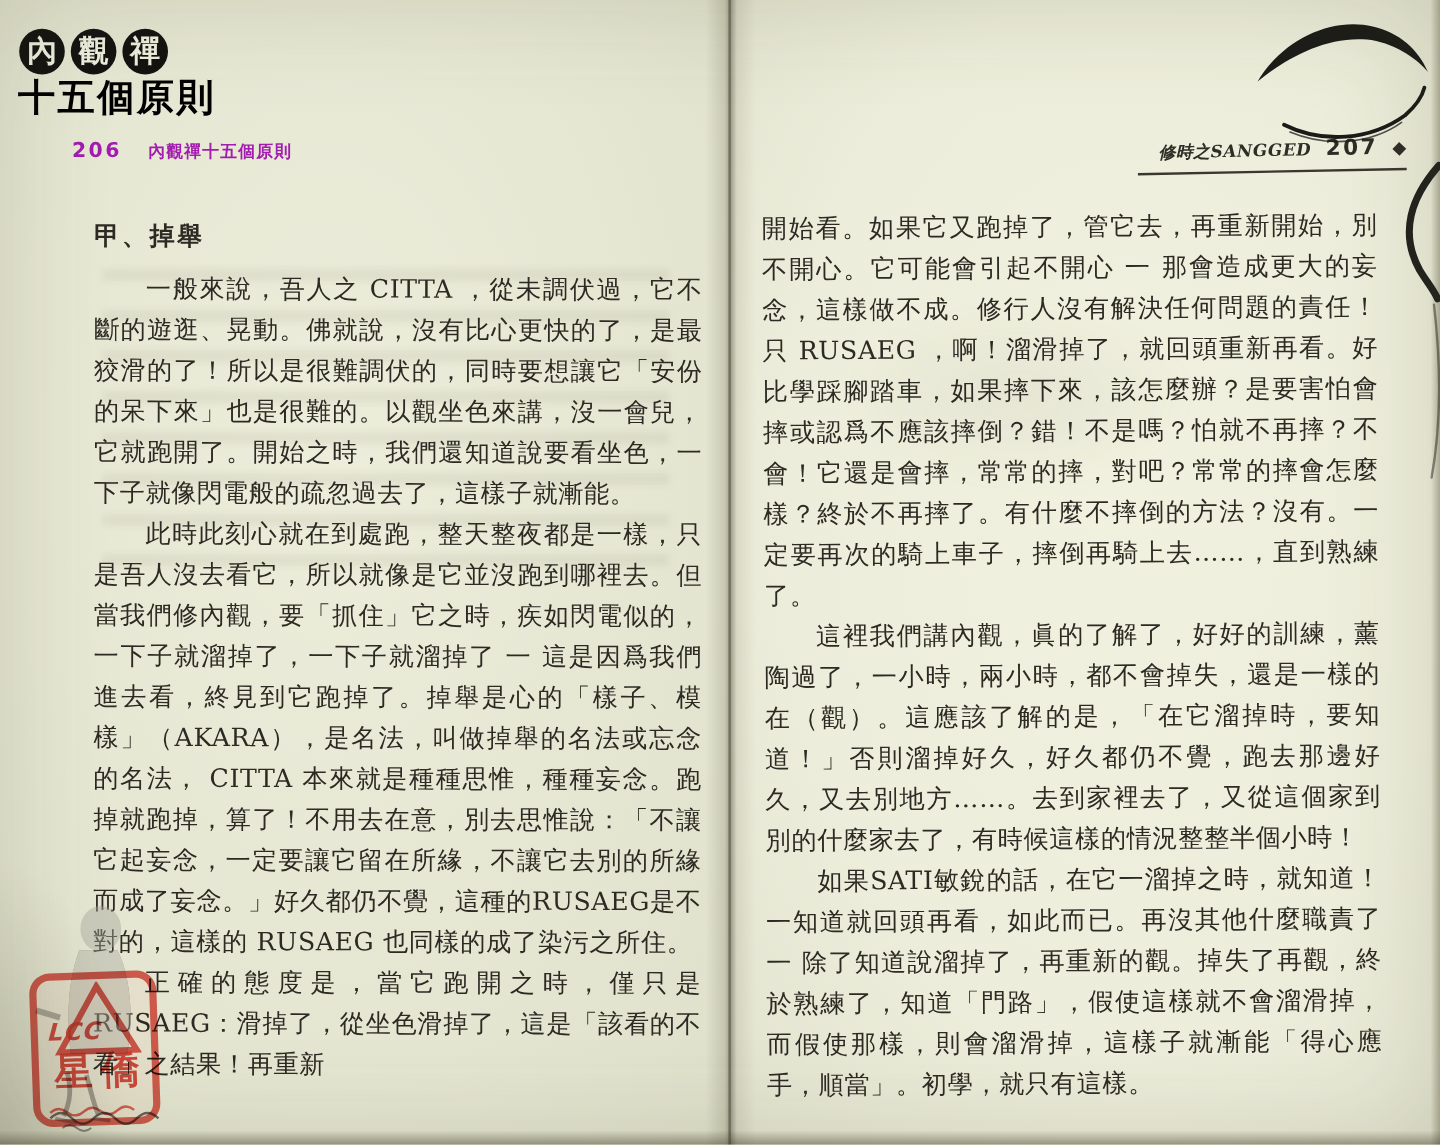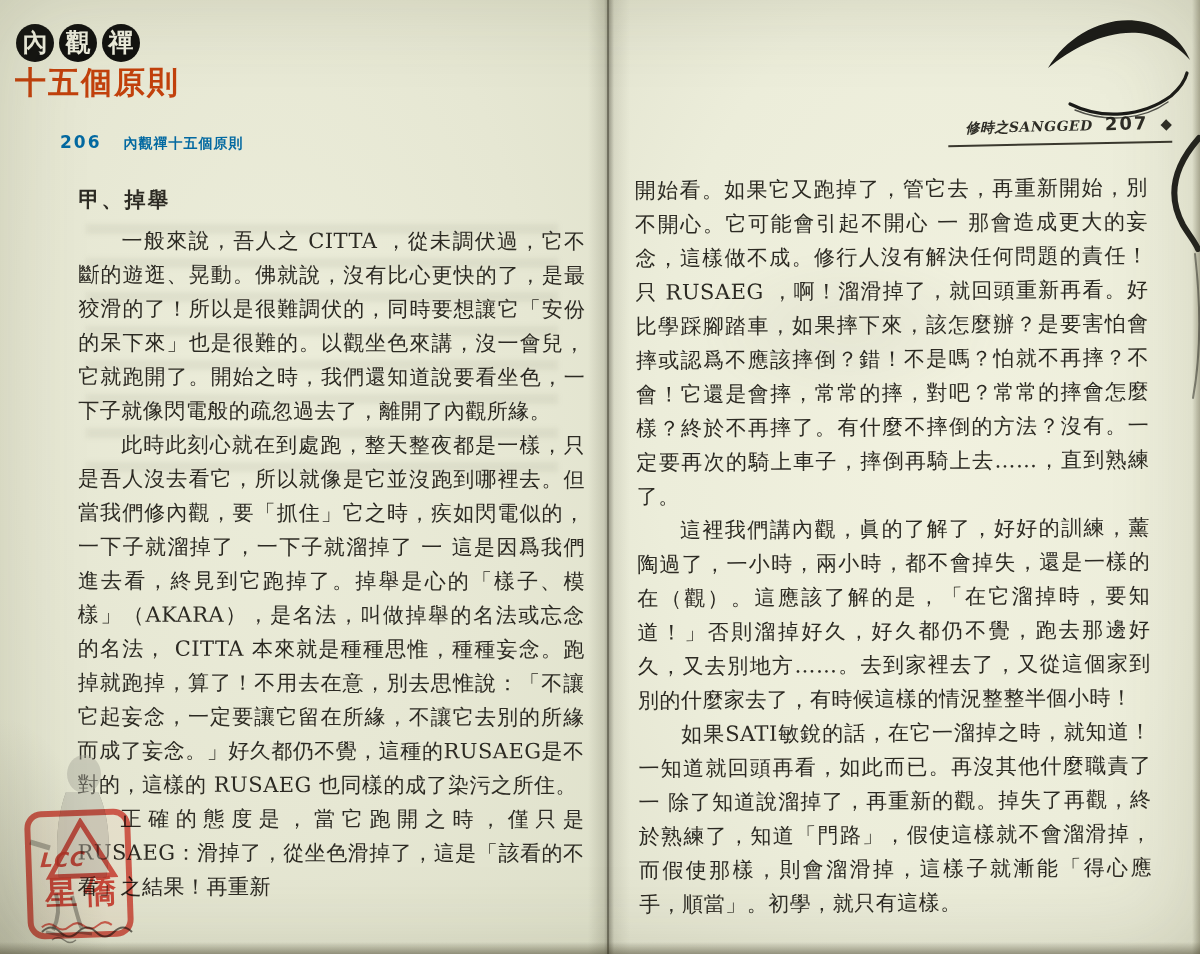--- a/index.html
+++ b/index.html
@@ -45,25 +45,25 @@
   
   .logo { position:absolute; left:16px; top:24px; }
   .logo-circles { display:flex; gap:5px; }
   .logo-circle {
     width:38px; height:38px; border-radius:50%; background:#121210; color:#eeeede;
     font:700 25px/38px "DejaVu Sans","Liberation Sans",sans-serif; text-align:center;
   }
   .logo-subtitle {
     margin-top:3px; margin-left:-1px;
     font:700 31px/34px "DejaVu Sans","Liberation Sans",sans-serif;
-    color:#c2410c; letter-spacing:2px; white-space:nowrap;
+    color:#000000; letter-spacing:2px; white-space:nowrap;
   }
   
   .head-left {
-    position:absolute; left:60px; top:132px; color:#0369a1; white-space:nowrap;
+    position:absolute; left:60px; top:116px; color:#a21caf; white-space:nowrap;
     font-family:"DejaVu Sans","Liberation Sans",sans-serif;
   }
   .head-left .pnum { font-size:17px; font-weight:700; letter-spacing:2px; }
   .head-left .ptitle { font-size:14px; font-weight:700; margin-left:22px; letter-spacing:1px; }
   .head-right {
     position:absolute; left:948px; top:114px; width:224px; padding-bottom:7px;
     border-bottom:2px solid #3a382e; transform:rotate(-1.1deg);
     display:flex; align-items:baseline; justify-content:flex-end; gap:12px;
     color:#2e2d26; white-space:nowrap;
   }
@@ -74,21 +74,21 @@
   .bodytext {
     position:absolute; color:#2c2a23; font-size:21px; line-height:34px;
     text-align:justify; letter-spacing:0.5px;
   }
   .col-left  { left:78px;  top:170px; width:507px; transform:rotate(0.1deg); }
   .col-right { left:637px; top:172px; width:513px; transform:rotate(-0.35deg); }
   .para { margin:0; text-indent:2.05em; }
   .para.noindent { text-indent:0; }
   .section-heading {
     margin:13px 0 7px; text-indent:0; font-weight:700; letter-spacing:2px;
-    font-family:Liberation Serif, serif; font-size:21px;
+    font-family:Liberation Mono, monospace; font-size:21px;
   }
   
   .ghost-left {
     position:absolute; left:86px; top:224px; width:472px; height:252px; pointer-events:none;
     background: repeating-linear-gradient(180deg, rgba(128,130,106,0.10) 0 10px, rgba(128,130,106,0) 10px 34px);
     filter: blur(2.5px);
   }
   .ghost-right {
     position:absolute; left:700px; top:250px; width:300px; height:160px; pointer-events:none;
     background: radial-gradient(ellipse at 50% 50%, rgba(120,122,98,0.08), rgba(120,122,98,0) 70%);
@@ -146,21 +146,21 @@
     <span class="pnum">206</span><span class="ptitle">內觀禪十五個原則</span>
   </div>
   <div class="head-right">
     <span class="ptitle">修時之SANGGED</span>
     <span class="pnum">207</span>
     <span class="diamond">◆</span>
   </div>
 
   <div class="bodytext col-left">
     <p class="section-heading">甲、掉舉</p>
-    <p class="para">一般來說，吾人之 CITTA ，從未調伏過，它不斷的遊逛、晃動。佛就說，沒有比心更快的了，是最狡滑的了！所以是很難調伏的，同時要想讓它「安份的呆下來」也是很難的。以觀坐色來講，沒一會兒，它就跑開了。開始之時，我們還知道說要看坐色，一下子就像閃電般的疏忽過去了，離開了內觀所緣。</p>
+    <p class="para">一般來說，吾人之 CITTA ，從未調伏過，它不斷的遊逛、晃動。佛就說，沒有比心更快的了，是最狡滑的了！所以是很難調伏的，同時要想讓它「安份的呆下來」也是很難的。以觀坐色來講，沒一會兒，它就跑開了。開始之時，我們還知道說要看坐色，一下子就像閃電般的疏忽過去了，這樣子就漸能。</p>
     <p class="para">此時此刻心就在到處跑，整天整夜都是一樣，只是吾人沒去看它，所以就像是它並沒跑到哪裡去。但當我們修內觀，要「抓住」它之時，疾如閃電似的，一下子就溜掉了，一下子就溜掉了 一 這是因爲我們進去看，終見到它跑掉了。掉舉是心的「樣子、模樣」（AKARA），是名法，叫做掉舉的名法或忘念的名法， CITTA 本來就是種種思惟，種種妄念。跑掉就跑掉，算了！不用去在意，別去思惟說：「不讓它起妄念，一定要讓它留在所緣，不讓它去別的所緣而成了妄念。」好久都仍不覺，這種的RUSAEG是不對的，這樣的 RUSAEG 也同樣的成了染污之所住。</p>
     <p class="para">正確的態度是，當它跑開之時，僅只是RUSAEG：滑掉了，從坐色滑掉了，這是「該看的不看」之結果！再重新</p>
   </div>
 
   <div class="bodytext col-right">
     <p class="para noindent">開始看。如果它又跑掉了，管它去，再重新開始，別不開心。它可能會引起不開心 一 那會造成更大的妄念，這樣做不成。修行人沒有解決任何問題的責任！只 RUSAEG ，啊！溜滑掉了，就回頭重新再看。好比學踩腳踏車，如果摔下來，該怎麼辦？是要害怕會摔或認爲不應該摔倒？錯！不是嗎？怕就不再摔？不會！它還是會摔，常常的摔，對吧？常常的摔會怎麼樣？終於不再摔了。有什麼不摔倒的方法？沒有。一定要再次的騎上車子，摔倒再騎上去……，直到熟練了。</p>
     <p class="para">這裡我們講內觀，眞的了解了，好好的訓練，薰陶過了，一小時，兩小時，都不會掉失，還是一樣的在（觀）。這應該了解的是，「在它溜掉時，要知道！」否則溜掉好久，好久都仍不覺，跑去那邊好久，又去別地方……。去到家裡去了，又從這個家到別的什麼家去了，有時候這樣的情況整整半個小時！</p>
     <p class="para">如果SATI敏銳的話，在它一溜掉之時，就知道！一知道就回頭再看，如此而已。再沒其他什麼職責了 一 除了知道說溜掉了，再重新的觀。掉失了再觀，終於熟練了，知道「門路」，假使這樣就不會溜滑掉，而假使那樣，則會溜滑掉，這樣子就漸能「得心應手，順當」。初學，就只有這樣。</p>
   </div>
 

